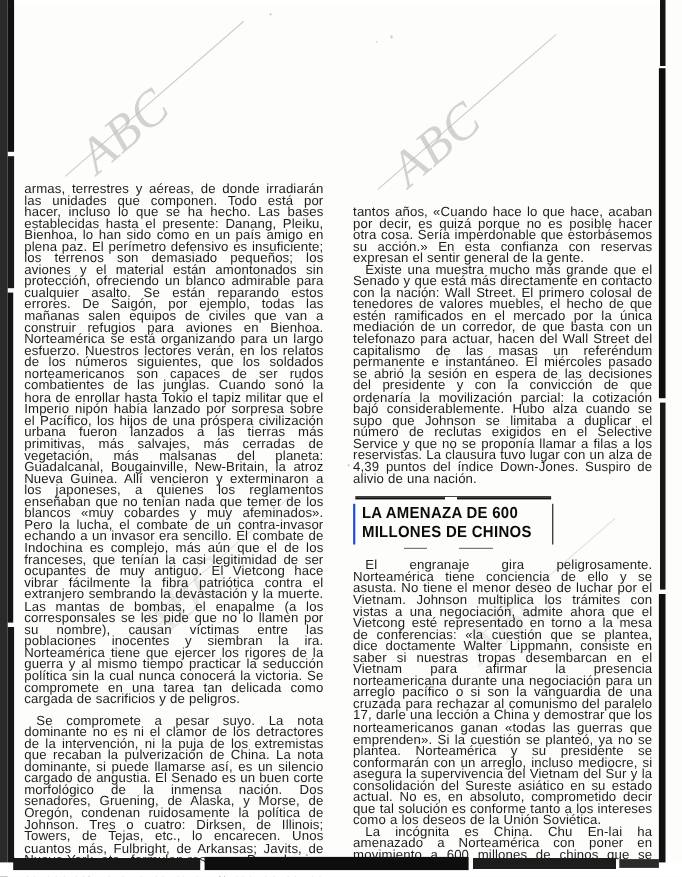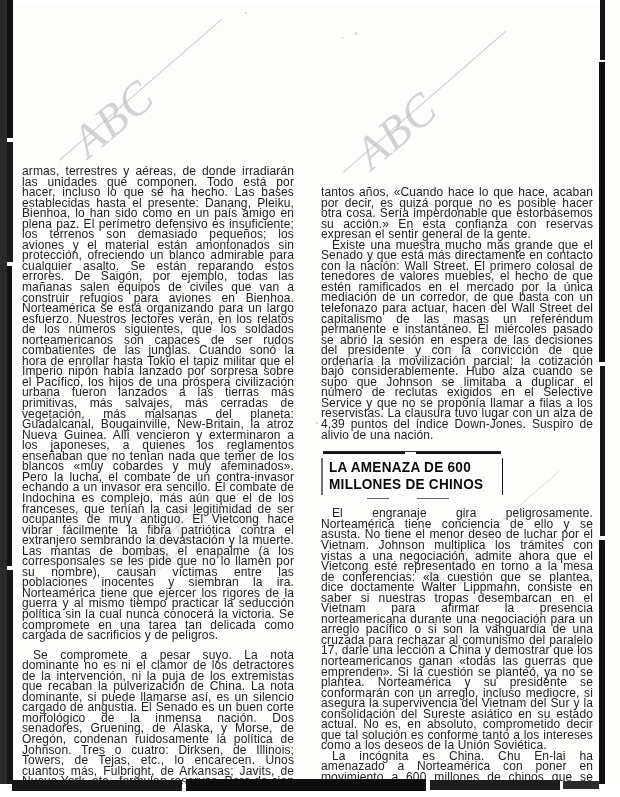--- a/index.html
+++ b/index.html
@@ -108,21 +108,21 @@
     background:#111;
     width:178px;
     margin-left:2px;
     margin-bottom:4px;
     box-shadow:0 -1px 0 #2a2a2a;
   }
   .hl-rule-top.broken{
     background:linear-gradient(to right,#111 0 46%,#ffffff 46% 52%,#111 52% 100%);
   }
   .hl-inner{
-    border-left:2px solid #737373;
+    border-left:2px solid #1d4ed8;
     border-right:1px solid #111;
     padding:1px 5px 3px 6px;
   }
   .headline-block h2{
     margin:0;
     font-family:"Liberation Sans", sans-serif;
     font-weight:bold;
     font-size:14.6px;
     line-height:16.6px;
     letter-spacing:.3px;

